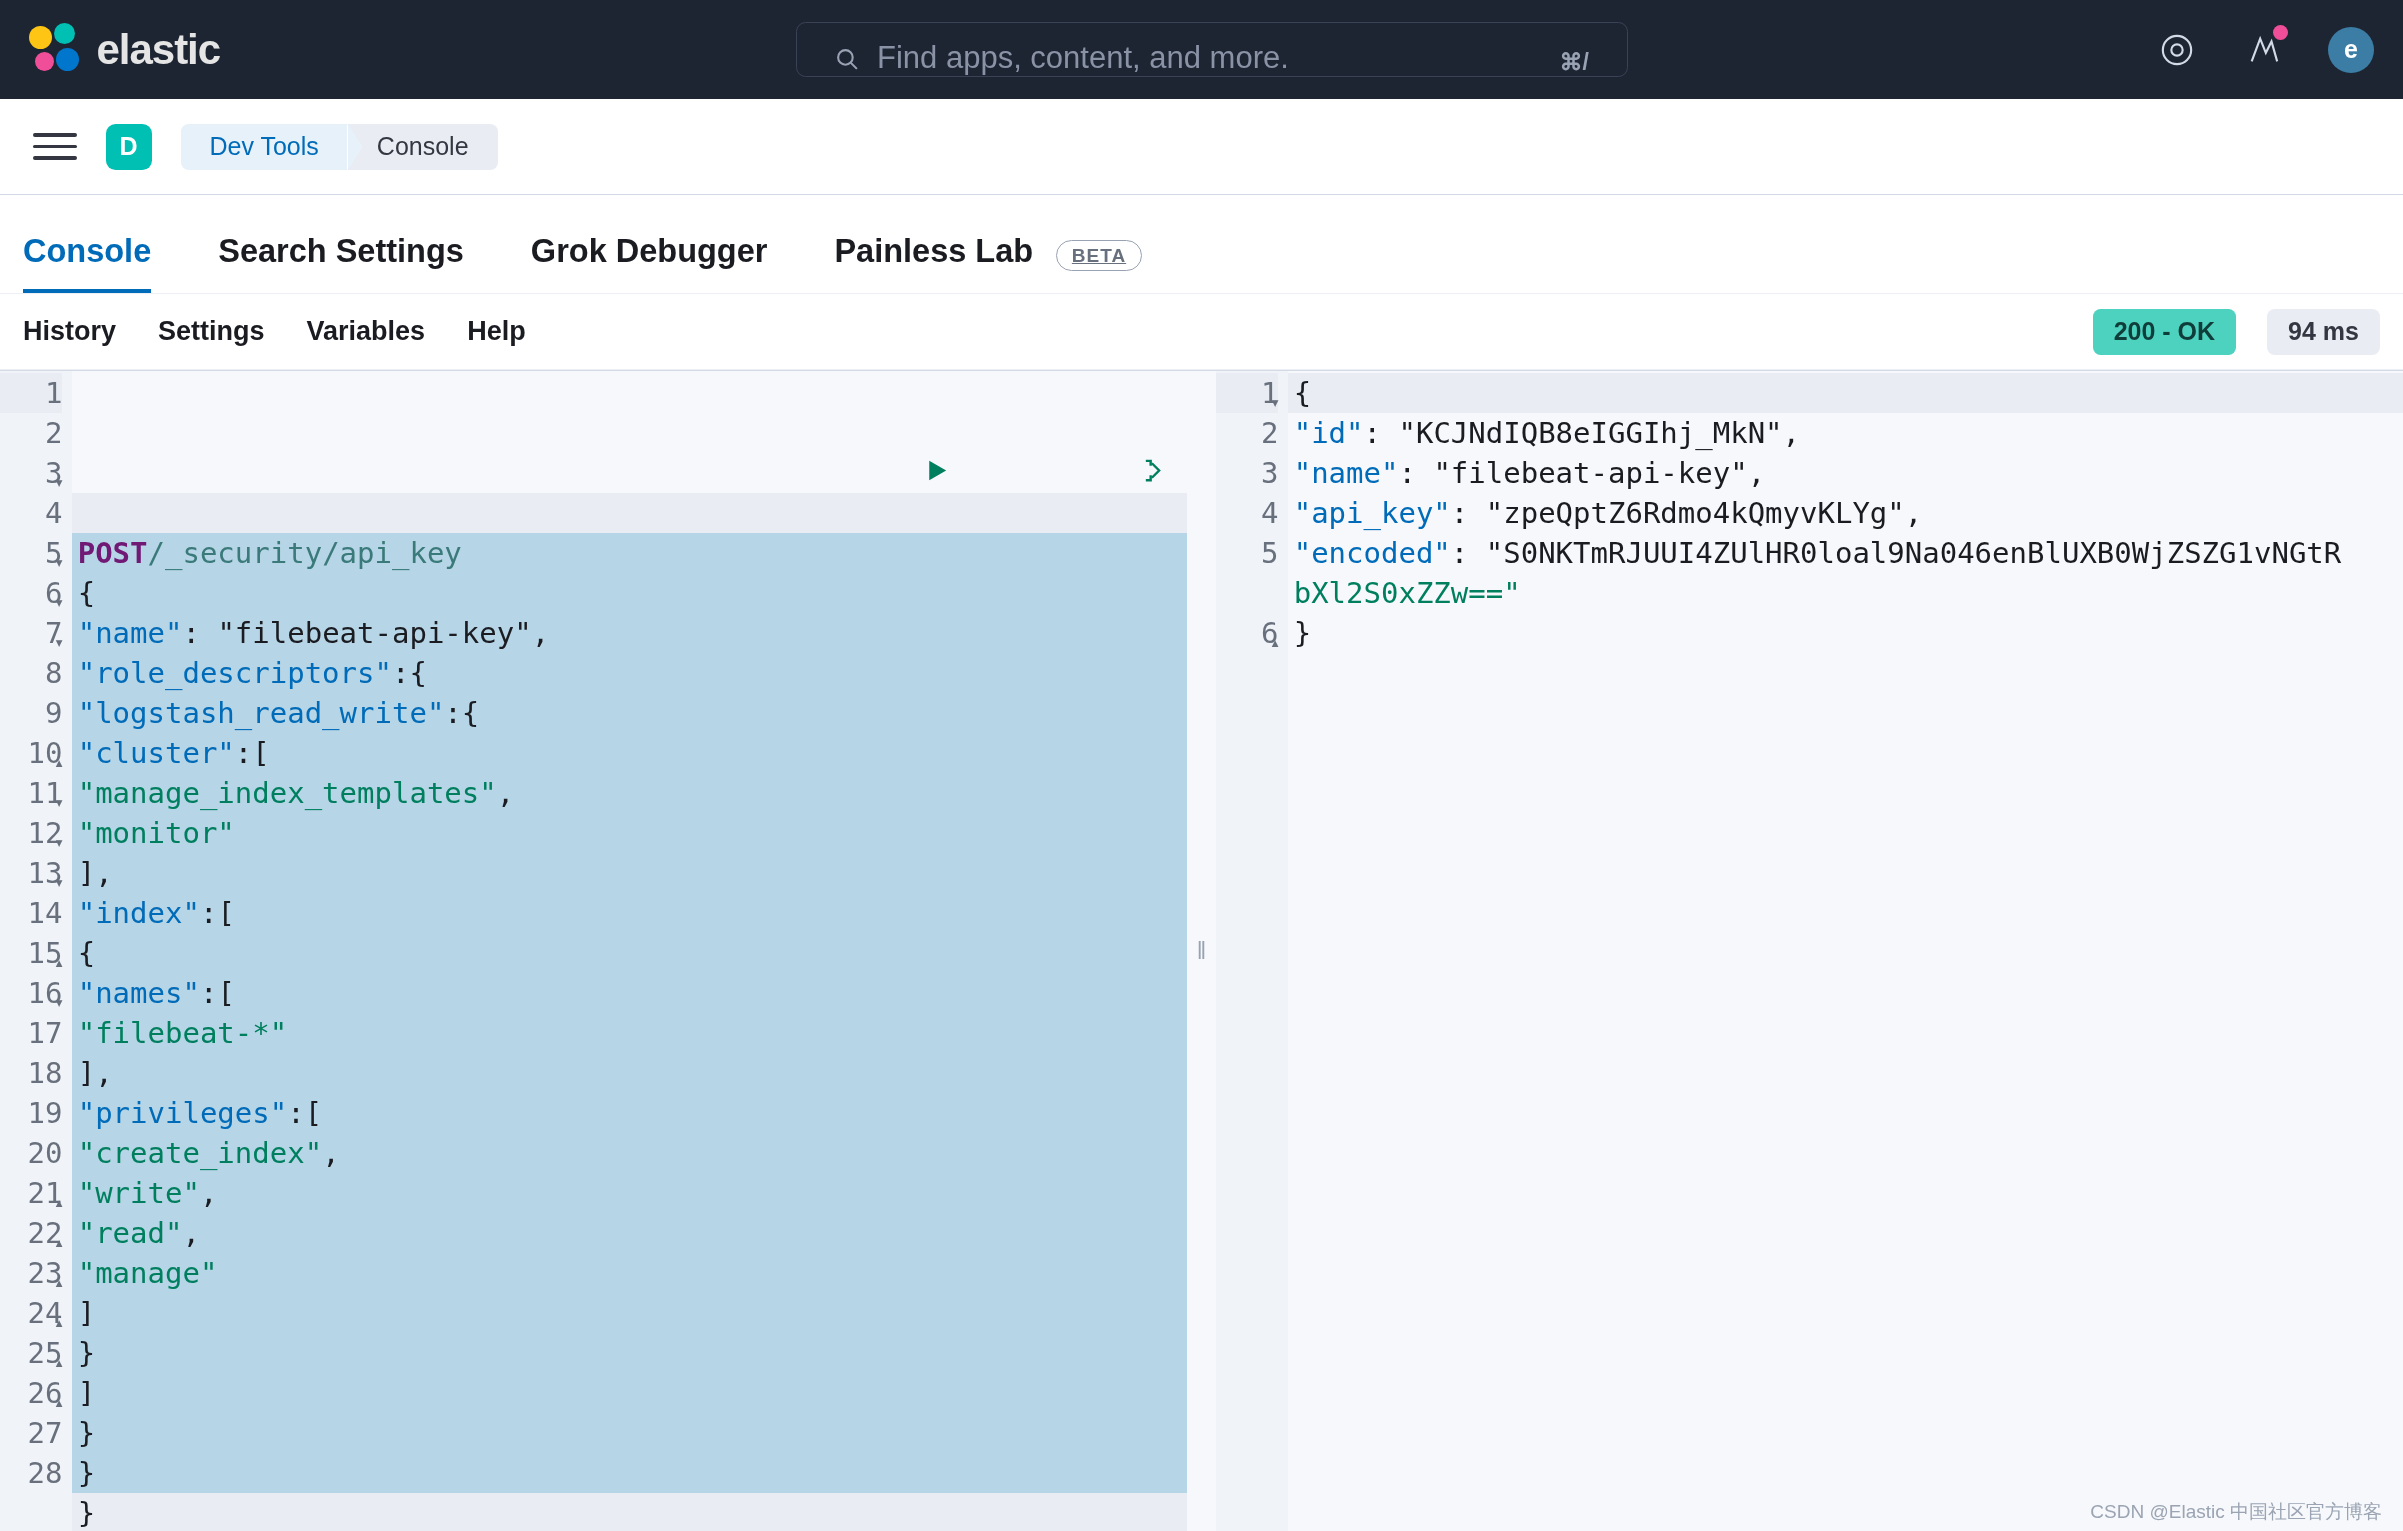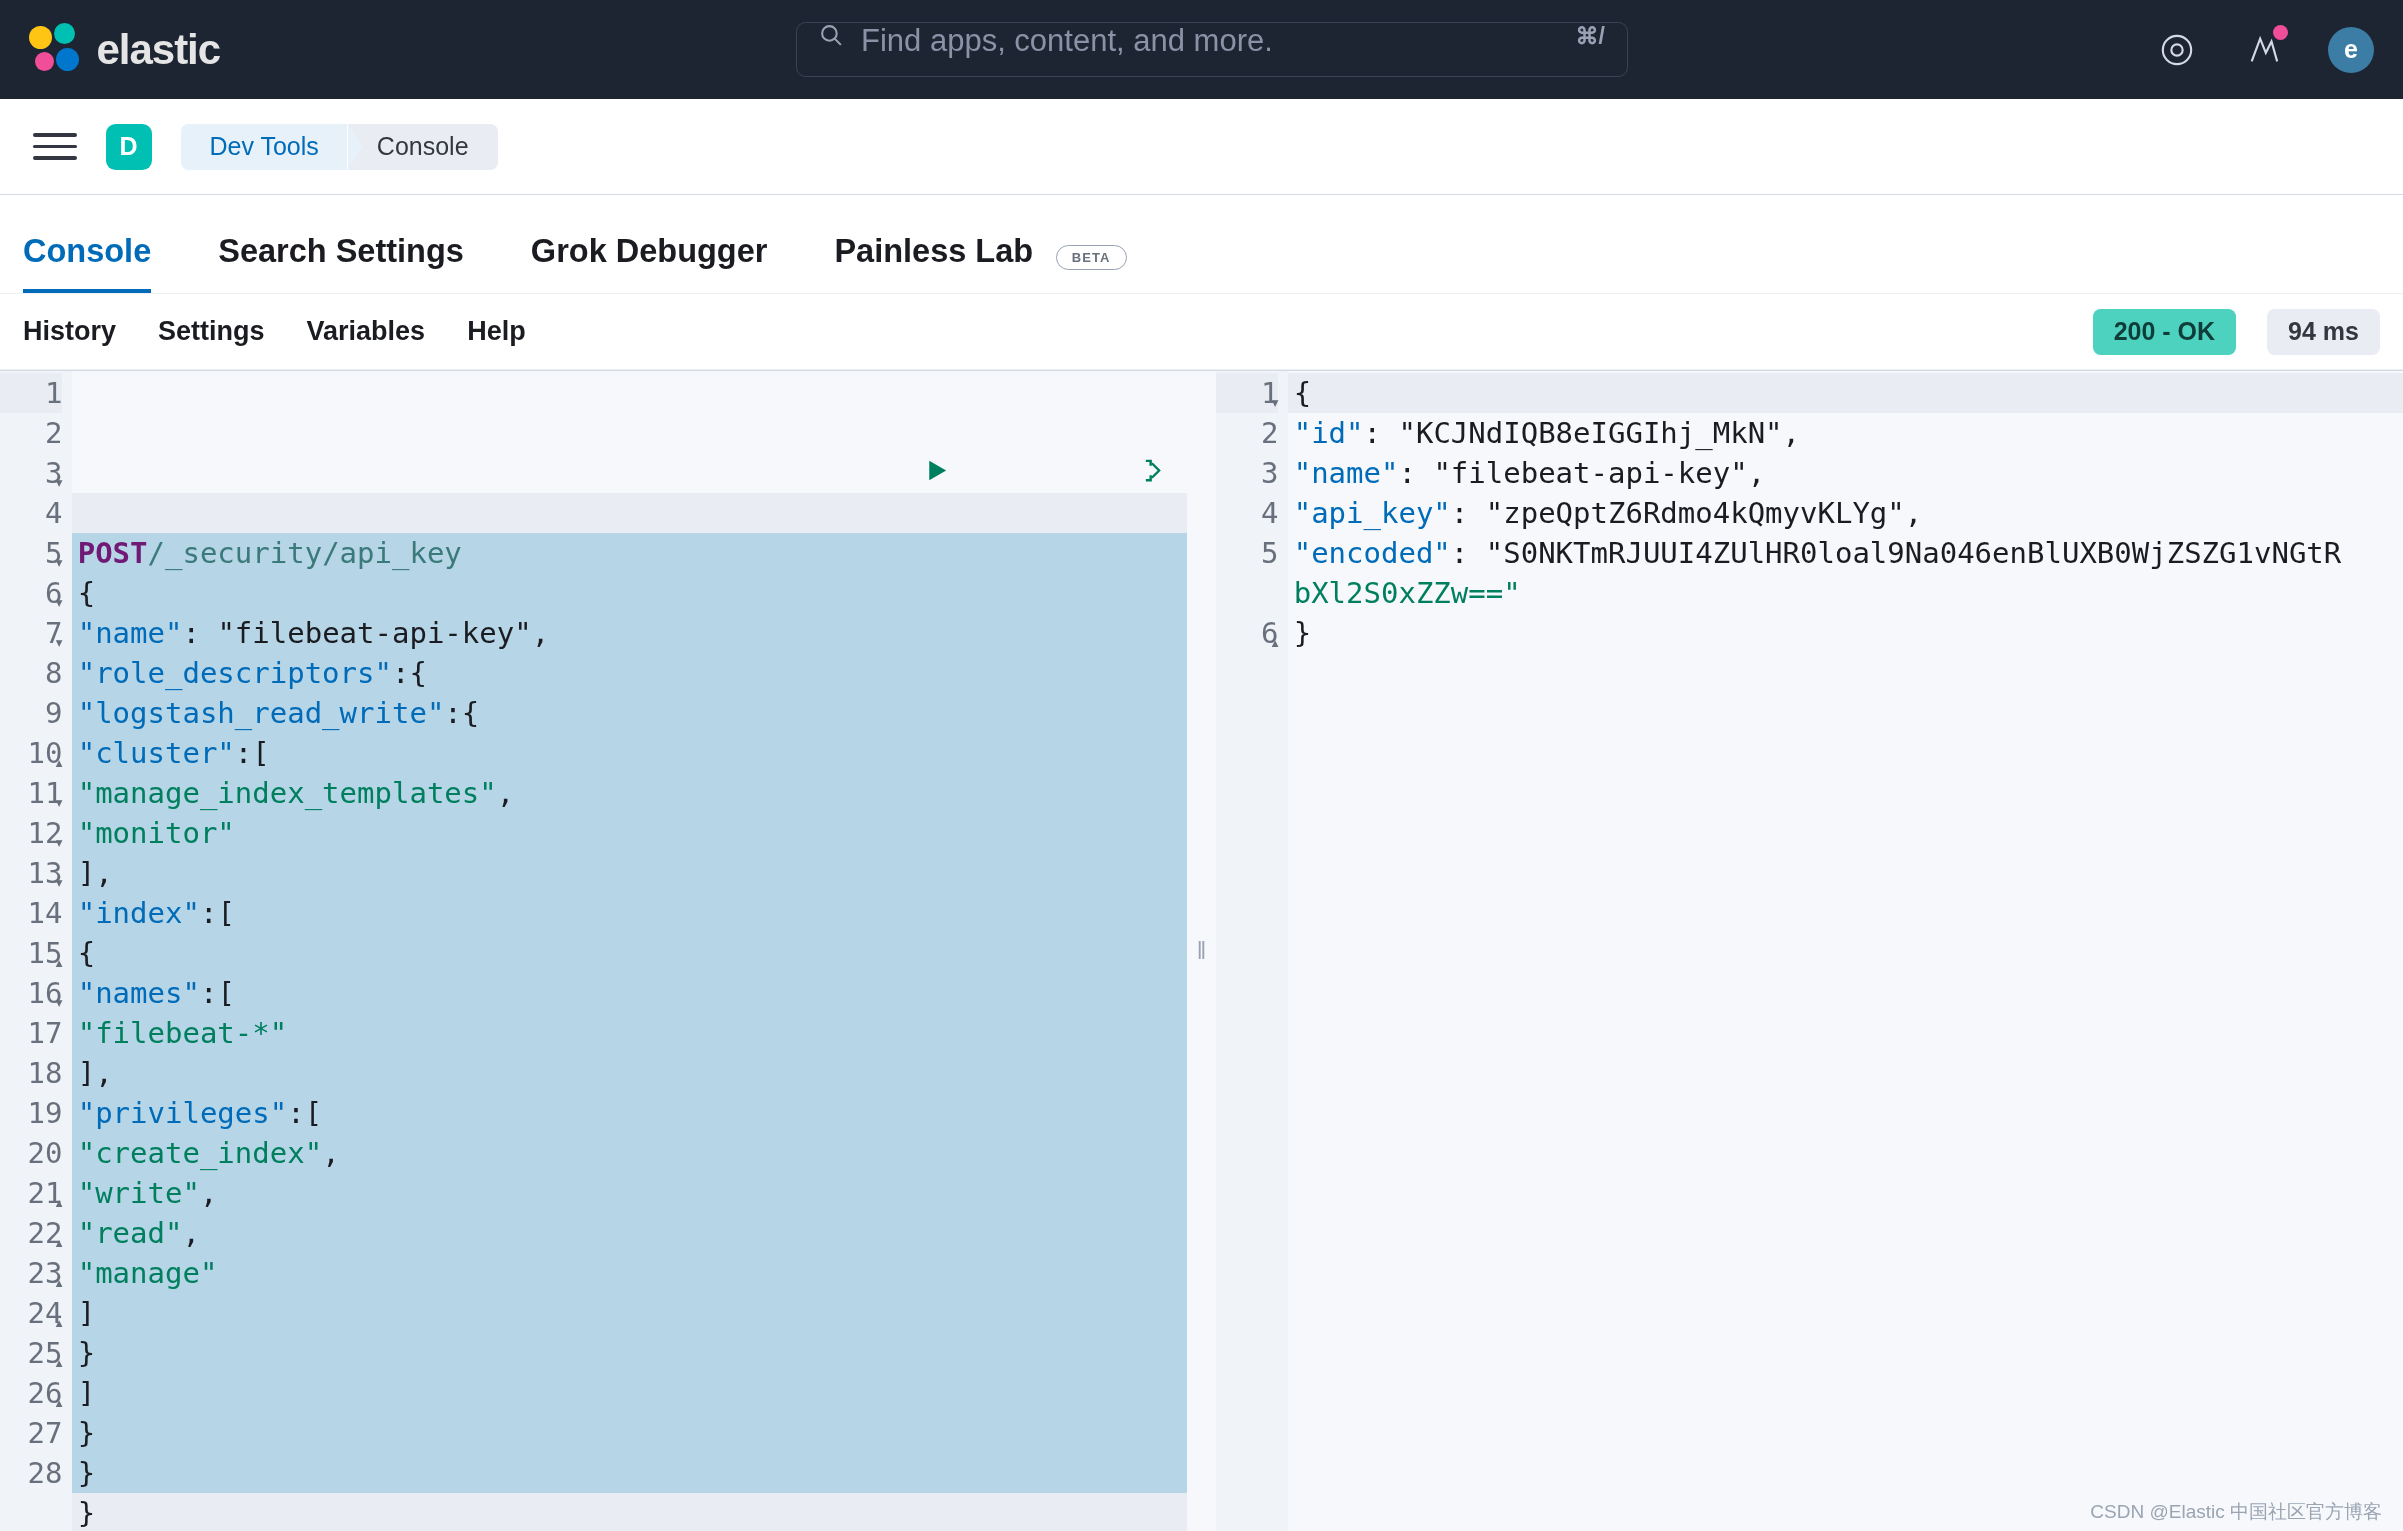--- a/index.html
+++ b/index.html
@@ -4,21 +4,21 @@
 <style>
   * { box-sizing: border-box; margin: 0; padding: 0; }
   html, body { width: 2403px; height: 1531px; font-family: -apple-system, BlinkMacSystemFont, "Segoe UI", Helvetica, Arial, sans-serif; background:#fff; color:#1a1c21; overflow:hidden; }
   
   .topbar { height: 99px; background:#1d2533; display:flex; align-items:center; padding:0 29px; color:#fff; }
   .logo-cluster { display:flex; align-items:center; gap:13.4px; min-width:239px;}
   .logo-dots { position:relative; width:54px; height:54px; }
   .logo-dots .d { position:absolute; border-radius:50%; }
   .logo-word { font-size:42px; font-weight:700; letter-spacing:-1px; color:#e5e5e5; }
   .search-wrap { flex:1; display:flex; justify-content:center; }
-  .searchbox { width:832px; height:55px; border:1px solid #3a4356; border-radius:9.6px; display:flex; align-items:flex-start; padding:0 22px; gap:17px; color:#98a2b3;}
+  .searchbox { width:832px; height:55px; border:1px solid #3a4356; border-radius:9.6px; display:flex; align-items:flex-end; padding:0 38px; gap:17px; color:#98a2b3;}
   .searchbox .sicon svg { width:25px; height:25px; stroke:#98a2b3 }
   .searchbox .placeholder { font-size:31px; color:#8a93a6; flex:1;}
   .searchbox .kbd { font-size:23px; color:#98a2b3; font-weight:600; }
   .topright { display:flex; align-items:center; gap:44px; margin-left:auto; }
   .icon-btn { width:42px; height:42px; display:flex; align-items:center; justify-content:center; color:#d3dae6; position:relative;}
   .icon-btn svg { width:34px; height:34px; stroke:#d3dae6; fill:none; stroke-width:1.5;}
   .notif-dot { position:absolute; top:-3.8px; right:-3.8px; width:15.3px; height:15.3px; background:#f04e98; border-radius:50%; }
   .avatar { width:46px; height:46px; border-radius:50%; background:#3c7da5; display:flex; align-items:center; justify-content:center; font-size:25px; font-weight:600; color:#fff; }
 
   
@@ -31,21 +31,21 @@
   .crumb.first { background:#e6f1fa; color:#006bb8; border-radius:7.6px 0 0 7.6px; }
   .crumb.last { background:#e9edf3; color:#343741; border-radius:0 7.6px 7.6px 0; }
   .crumb.first::after { content:""; position:absolute; right:-14.3px; top:0; border-left:14.3px solid #e6f1fa; border-top:23px solid transparent; border-bottom:23px solid transparent; z-index:2;}
   .crumb.last::before { content:""; position:absolute; left:-1px; top:0; border-left:15.3px solid #fff; border-top:23px solid transparent; border-bottom:23px solid transparent;}
 
   
   .tabarea { padding:38px 23px 0 23px; border-bottom:1px solid #eceff4; background:#fff;}
   .tabs { display:flex; gap:67px; align-items:baseline; }
   .tab { font-size:32.5px; font-weight:700; color:#1a1c21; padding-bottom:19px; cursor:pointer;}
   .tab.active { color:#006bb8; border-bottom:4.8px solid #006bb8; }
-  .beta-badge { border:1px solid #98a2b3; border-radius:19px; padding:3.8px 15.3px; font-size:13px; font-weight:700; letter-spacing:1px; color:#69707d; margin-left:13.4px;}
+  .beta-badge { border:1px solid #98a2b3; border-radius:19px; padding:3.8px 15.3px; font-size:19px; font-weight:700; letter-spacing:1px; color:#69707d; margin-left:13.4px;text-decoration:underline;}
 
   
   .toolbar { height:76px; display:flex; align-items:center; padding:0 23px; border-bottom:1px solid #eceff4;}
   .tool-links { display:flex; gap:42px; }
   .tool-link { font-size:27px; font-weight:700; color:#1a1c21; cursor:pointer;text-align:center;}
   .tool-right { margin-left:auto; display:flex; gap:31px; align-items:center;}
   .pill { height:46px; border-radius:7.6px; display:flex; align-items:center; padding:0 21px; font-size:25px; font-weight:700; }
   .pill.ok { background:#4dd2c0; color:#0f3e3a;}
   .pill.ms { background:#e9edf3; color:#343741;}
 

